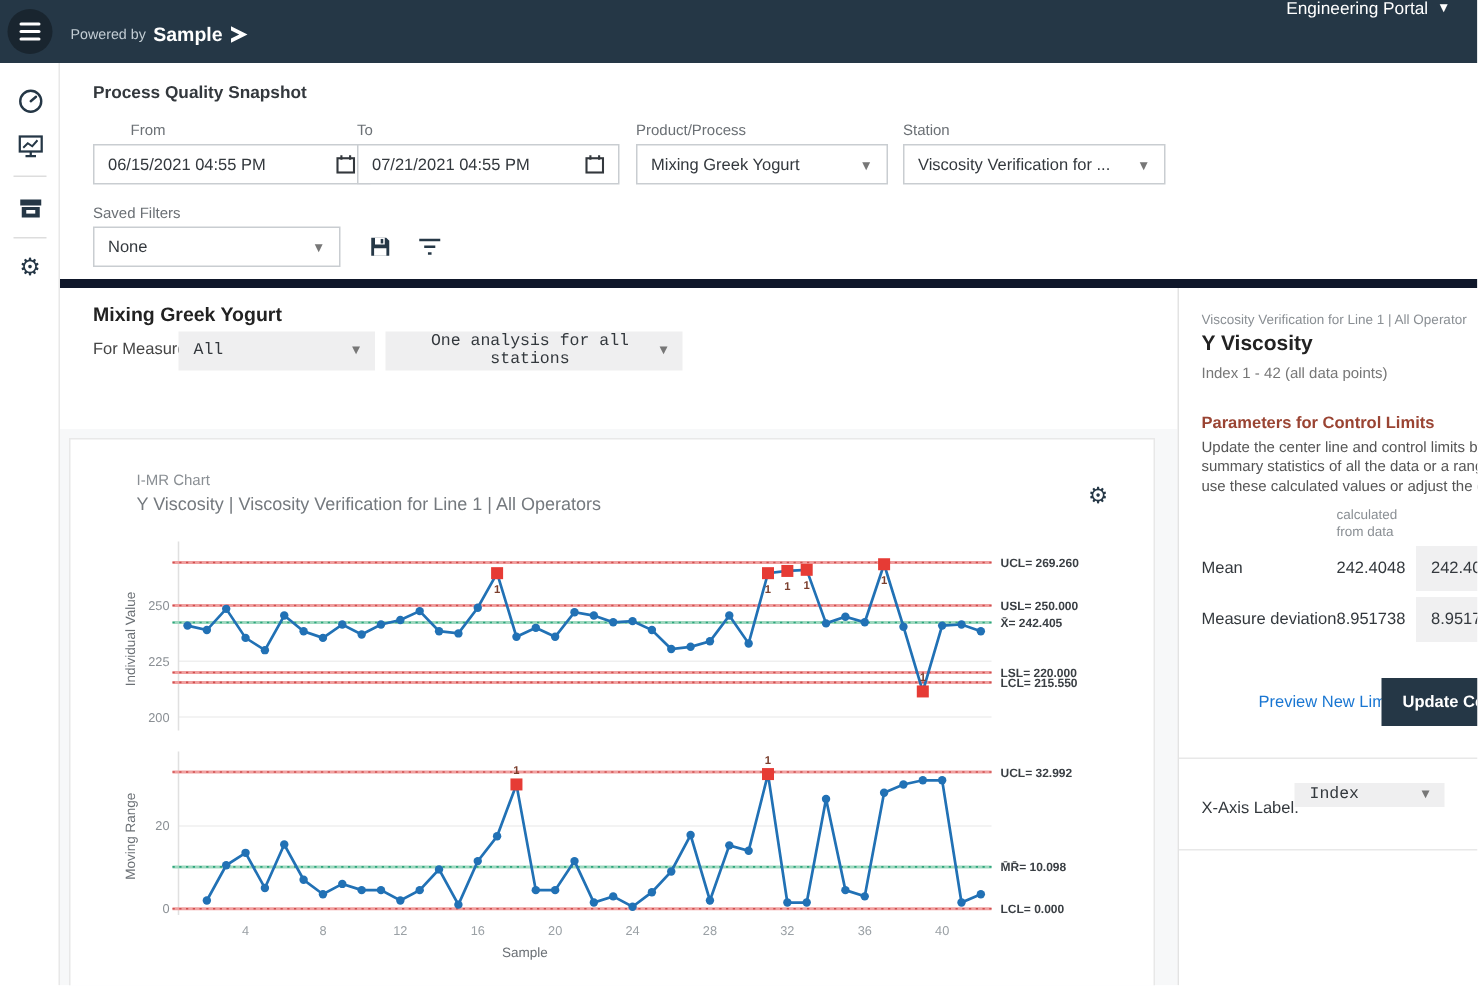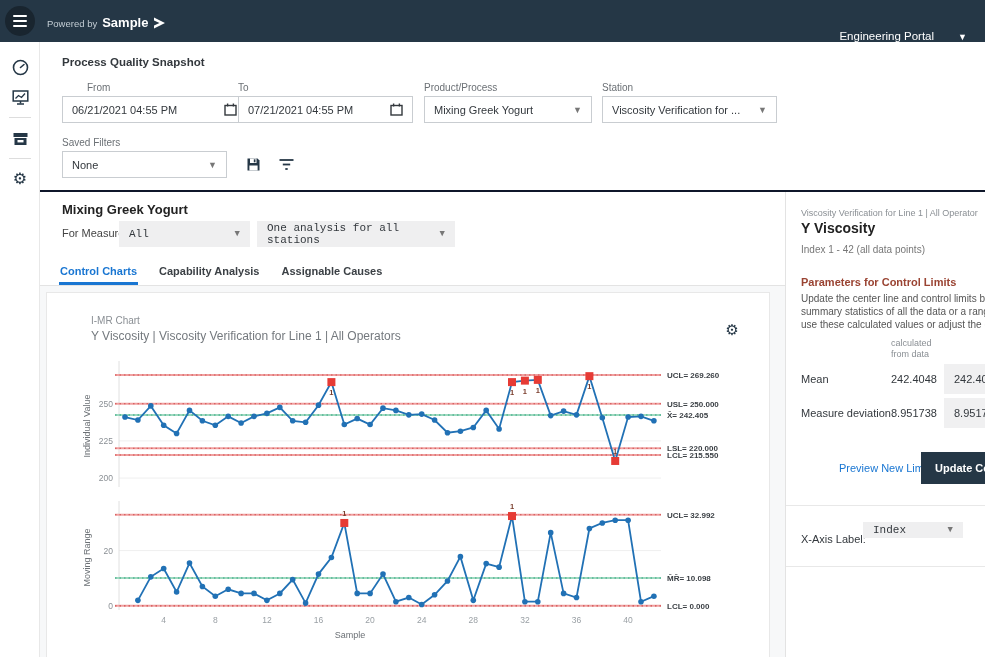--- a/index.html
+++ b/index.html
@@ -8,32 +8,32 @@
   #root { position:relative; width:985px; height:657px; overflow:hidden; background:#fff; }
 
   
   .header { position:absolute; left:0; top:0; width:985px; height:42px; background:#253746; display:flex; align-items:center; }
   .menu-btn { width:30px; height:30px; border-radius:50%; background:#19252f; border:none; margin-left:5px; display:flex; flex-direction:column; align-items:center; justify-content:center; gap:3px; cursor:pointer; }
   .menu-btn span { display:block; width:14px; height:2px; background:#fff; border-radius:1px; }
   .app-title { color:#fff; font-size:19px; font-weight:400; margin-left:14px; letter-spacing:.3px; }
   .powered { color:#c3cdd4; font-size:9.5px; margin-left:12px; margin-top:4px; }
   .brand { color:#fff; font-size:13px; font-weight:700; margin-left:5px; margin-top:2px; }
   .logo { margin-left:4px; margin-top:4px; }
-  .portal { position:absolute; right:18px; top:0; height:42px; display:flex; align-items:flex-end; color:#fff; font-size:11.5px; cursor:pointer; gap:24px; }
+  .portal { position:absolute; right:18px; top:0; height:42px; display:flex; align-items:flex-start; color:#fff; font-size:11.5px; cursor:pointer; gap:6px; }
   .caret-w { font-size:9px; color:#fff; }
 
   
   .sidebar { position:absolute; left:0; top:42px; width:40px; height:615px; background:#fff; border-right:1px solid #e8e8e8; }
   .side-btn { width:40px; height:30px; background:none; border:none; display:flex; align-items:center; justify-content:center; cursor:pointer; color:#253746; }
   .side-btn.first { margin-top:10px; }
   .side-div { width:22px; height:1px; background:#ddd; margin:5px auto; }
   .gear-glyph { font-size:16px; color:#253746; line-height:1; }
 
   
-  .filterbar { position:absolute; left:40px; top:42px; width:945px; height:150px; background:#fff; border-bottom:2px solid #0f172a; }
+  .filterbar { position:absolute; left:40px; top:42px; width:945px; height:150px; background:#fff; border-bottom:6px solid #0f172a; }
   .fb-title { position:absolute; left:22px; top:14px; font-size:11.5px; font-weight:700; color:#33383d; }
   .f-label { position:absolute; font-size:10px; color:#6b7075; }
   .f-box { position:absolute; height:27px; border:1px solid #c9cdd1; background:#fff; font-size:11px; color:#33383d; display:flex; align-items:center; padding:0 9px; cursor:pointer; }
   .f-box .grow { flex:1; }
   .caret-g { font-size:9px; color:#777; }
   .icon-btn { position:absolute; width:24px; height:24px; border:none; background:none; cursor:pointer; display:flex; align-items:center; justify-content:center; }
 
   
   .main { position:absolute; left:40px; top:192px; width:745px; height:465px; background:#fff; }
   .proc-title { position:absolute; left:22px; top:10px; font-size:13px; font-weight:700; color:#222; }
@@ -116,21 +116,21 @@
     <button class="side-btn">
       <span class="gear-glyph">⚙</span>
     </button>
   </nav>
 
   <section class="filterbar">
     <h2 class="fb-title">Process Quality Snapshot</h2>
 
     <label class="f-label" style="left:22px; top:40px;margin-left:25px;">From</label>
     <div class="f-box" style="left:22px; top:54px; width:185px;">
-      <span class="grow">06/21/2021 04:55 PM</span>
+      <span class="grow">06/15/2021 04:55 PM</span>
       <svg width="13" height="13" viewBox="0 0 13 13">
         <rect x="1" y="2.5" width="11" height="9.5" fill="none" stroke="#33383d" stroke-width="1.4"></rect>
         <line x1="3.6" y1="0.5" x2="3.6" y2="3.5" stroke="#33383d" stroke-width="1.4"></line>
         <line x1="9.4" y1="0.5" x2="9.4" y2="3.5" stroke="#33383d" stroke-width="1.4"></line>
       </svg>
     </div>
 
     <label class="f-label" style="left:198px; top:40px;">To</label>
     <div class="f-box" style="left:198px; top:54px; width:175px;">
       <span class="grow">07/21/2021 04:55 PM</span>
@@ -175,30 +175,25 @@
     </button>
   </section>
 
   <section class="main">
     <h3 class="proc-title">Mixing Greek Yogurt</h3>
     <label class="fm-label">For Measure:</label>
     <div class="g-drop" style="left:79px; top:29px; width:131px;">
       <span style="flex:1">All</span>
       <span class="caret-g">▼</span>
     </div>
-    <div class="g-drop" style="left:217px; top:29px; width:198px;">
+    <div class="g-drop" style="left:217px; top:29px; width:198px;text-align:center;">
       <span style="flex:1">One analysis for all stations</span>
       <span class="caret-g">▼</span>
     </div>
 
-    <div class="tabs">
-      <button class="tab active">Control Charts</button>
-      <button class="tab">Capability Analysis</button>
-      <button class="tab">Assignable Causes</button>
-    </div>
 
     <div class="content-bg"></div>
 
     <div class="chart-card">
       <p class="c-type">I-MR Chart</p>
       <p class="c-sub">Y Viscosity | Viscosity Verification for Line 1 | All Operators</p>
       <button class="c-gear"><span>⚙</span></button>
       <svg id="ichart-svg" style="position:absolute; left:34px; top:66px;" width="684" height="142">
           <line x1="38" y1="119.07317073170732" x2="580" y2="119.07317073170732" stroke="#efefef" stroke-width="1"></line>
           <text x="32" y="122.07317073170732" font-size="8.5" fill="#8a8f94" text-anchor="end">200</text>

